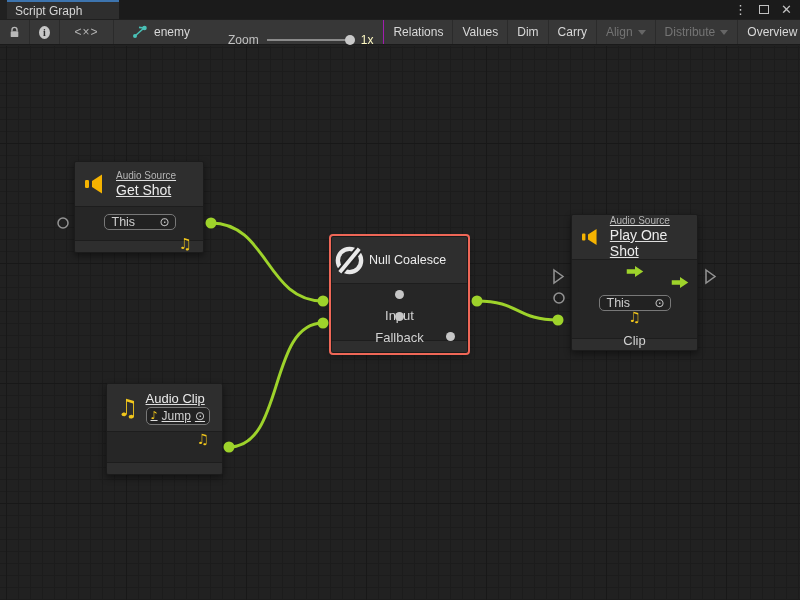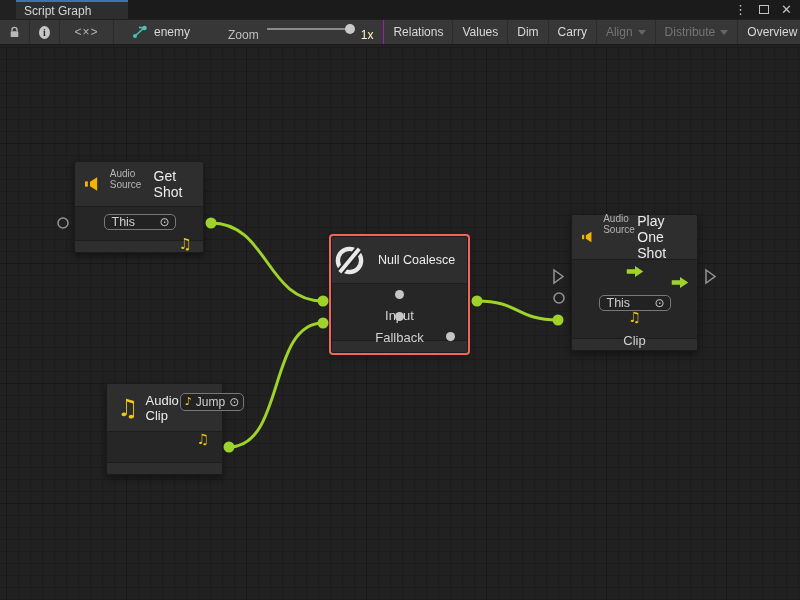--- a/index.html
+++ b/index.html
@@ -1,21 +1,21 @@
 <!DOCTYPE html>
 <html><head>
 <meta charset="utf-8">
 <style>
   * { margin:0; padding:0; box-sizing:border-box; }
   html,body { width:800px; height:600px; overflow:hidden; background:#212121;
     font-family:"Liberation Sans","DejaVu Sans",sans-serif; }
   .window { position:relative; width:800px; height:600px; background:#212121; }
 
   
-  .tabbar { position:absolute; top:0; left:16px; right:0; height:19px; background:#1b1b1b;
+  .tabbar { position:absolute; top:0; left:7px; right:0; height:19px; background:#1b1b1b;
     display:flex; align-items:stretch; }
   .tab { width:112px; background:#2e2e2e; border-top:2px solid #3d74ae;
     color:#d6d6d6; font-size:12px; display:flex; align-items:center; padding-left:8px; }
   .win-controls { margin-left:auto; display:flex; align-items:center; gap:12px;
     padding-right:8px; color:#c2c2c2; }
   .win-controls .glyph { font-size:13px; line-height:1; font-family:"DejaVu Sans",sans-serif; cursor:default; }
   .maxbox { width:10px; height:9px; border:1.5px solid #c2c2c2; display:inline-block; }
 
   
   .toolbar { position:absolute; top:19px; left:0; right:0; height:26px; background:#373737;
@@ -24,21 +24,21 @@
   .tbtn { display:flex; align-items:center; justify-content:center; padding:0 9px;
     border-right:1px solid #2b2b2b; cursor:default; white-space:nowrap; }
   .tbtn.icon-btn { min-width:30px; }
   .tbtn.disabled { color:#747474; }
   .caret { width:0; height:0; border-left:4px solid transparent; border-right:4px solid transparent;
     border-top:5px solid #8d8d8d; margin-left:5px; display:inline-block; }
   .disabled .caret { border-top-color:#666; }
   .code-glyph { letter-spacing:1px; color:#b4b4b4; font-size:12px; }
   .wide { min-width:54px; }
   .breadcrumb { display:flex; align-items:center; gap:6px; padding:0 12px 0 18px; border-right:none; }
-  .zoom-group { display:flex; gap:8px; padding:8px 10px 0 26px; }
+  .zoom-group { display:flex; align-items:center; gap:8px; padding:16px 10px 0 26px; }
   .zoom-label { color:#c0c0c0; }
   .slider { position:relative; width:86px; height:2px; background:#8a8a8a; }
   .slider .thumb { position:absolute; right:-2px; top:-4px; width:10px; height:10px;
     border-radius:50%; background:#c9c9c9; }
   .zoom-value { color:#fef9c3; }
   .right-group { margin-left:auto; display:flex; align-items:stretch; }
   .right-group .tbtn:first-child { border-left:1px solid #a21caf; }
 
   .info-circle { width:13px; height:13px; border-radius:50%; background:#c6c6c6; color:#2a2a2a;
     font-size:10px; font-weight:bold; display:flex; align-items:center; justify-content:center;
@@ -54,21 +54,21 @@
     background-size:120px 120px,120px 120px,12px 12px,12px 12px;
     background-position:6px 97px,6px 97px,6px 1px,6px 1px; }
 
   .wires { position:absolute; top:0; left:0; width:800px; height:554px; pointer-events:none; }
 
   
   .node { position:absolute; background:#2e2e2e; border:1px solid #1b1b1b; border-radius:2px;
     box-shadow:0 3px 7px rgba(0,0,0,.45); color:#dedede; }
   .node.selected { outline:2px solid #ef6757; }
   .node-header { display:flex; align-items:center; gap:9px; padding:0 10px; }
-  .hdr-col { display:flex; flex-direction:row; justify-content:center; gap:1px; }
+  .hdr-col { display:flex; flex-direction:column; justify-content:center; gap:1px;text-decoration:underline; }
   .subtitle { font-size:10px; color:#b5b5b5; }
   .title { font-size:14px; color:#ececec; }
   .node-body { background:#262626; border-top:1px solid #1d1d1d; border-bottom:1px solid #1d1d1d; }
   .node-footer { height:11px; background:#2e2e2e; border-radius:0 0 2px 2px; }
   .prow { display:flex; align-items:center;flex-direction:column; }
 
   .obj-field { display:inline-flex; align-items:center; gap:4px; background:#222;
     border:1px solid #787878; border-radius:5px; height:21px; padding:0 5px 0 7px;
     color:#cfcfcf; font-size:12.5px; cursor:default; }
   .obj-field .flex { flex:1; }
@@ -193,21 +193,21 @@
       </div>
       <div class="node-body">
         <div class="prow" style="height:30px; padding:0 13px;">
           <span class="note" style="font-size:14px; margin-left:auto;">♫</span>
         </div>
       </div>
       <div class="node-footer"></div>
     </div>
 
     <div class="node selected" style="left:331px; top:190px; width:137px;">
-      <div class="node-header" style="height:46px; gap:12px; padding:0 1px;">
+      <div class="node-header" style="height:46px; gap:3px; padding:0 1px;">
         <svg width="33" height="33" viewBox="0 0 34 34">
           <circle cx="17" cy="17" r="12" fill="none" stroke="#e9e9e9" stroke-width="4.5"></circle>
           <line x1="7" y1="29" x2="27" y2="5" stroke="#262626" stroke-width="8"></line>
           <line x1="7" y1="29" x2="27" y2="5" stroke="#e9e9e9" stroke-width="4"></line>
         </svg>
         <span class="title" style="font-size:12.5px;">Null Coalesce</span>
       </div>
       <div class="node-body" style="padding:6px 0;">
         <div class="prow" style="height:22px; padding:0 12px; gap:9px;">
           <span class="gray-dot"></span>

